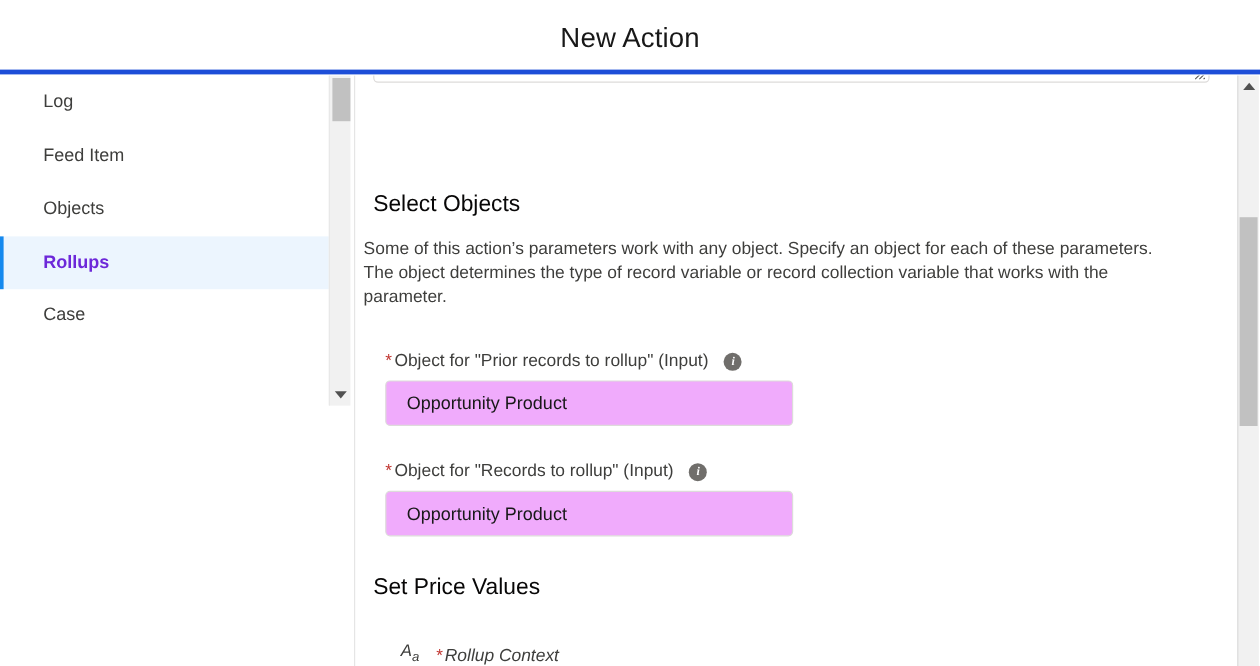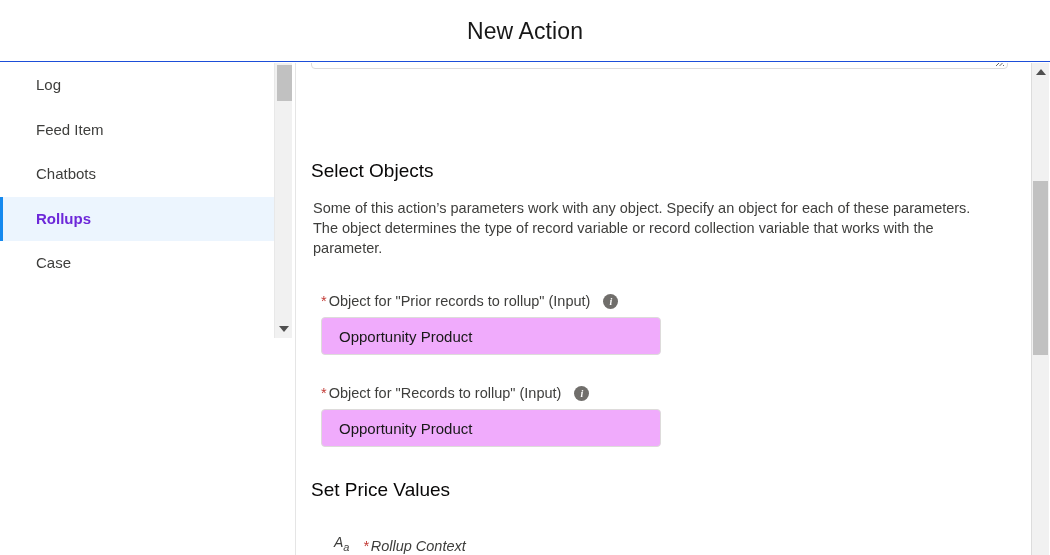--- a/index.html
+++ b/index.html
@@ -15,21 +15,21 @@
     position: relative;
   }
 
   
   .modal-header {
     position: absolute;
     left: 0; top: 0;
     width: 1050px;
     height: 62px;
     background: #ffffff;
-    border-bottom: 1px solid #1d4ed8;
+    border-bottom: 4px solid #1d4ed8;
     box-sizing: border-box;
   }
   .modal-title {
     position: absolute;
     left: 0; top: 18px;
     width: 1050px;
     text-align: center;
     font-size: 23px;
     color: #181818;
     font-weight: 400;
@@ -158,21 +158,21 @@
     font-size: 19px;
     color: #080707;
     font-weight: 400;
     white-space: nowrap;
   }
   .section-title.t1 { top: 97px; }
   .section-title.t2 { top: 416px; }
 
   .section-desc {
     position: absolute;
-    left: 16px; top: 135px;
+    left: 6px; top: 135px;
     width: 680px;
     font-size: 14.5px;
     line-height: 20px;
     color: #3e3e3c;
   }
 
   
   .field {
     position: absolute;
   }
@@ -286,21 +286,21 @@
 
   <div class="nav-panel">
     <div class="nav-list">
       <div class="nav-item">
         <span>Log</span>
       </div>
       <div class="nav-item">
         <span>Feed Item</span>
       </div>
       <div class="nav-item">
-        <span>Chatbots</span>
+        <span>Objects</span>
       </div>
       <div class="nav-item selected">
         <span>Rollups</span>
       </div>
       <div class="nav-item">
         <span>Case</span>
       </div>
     </div>
 
     <div class="nav-scrollbar">

